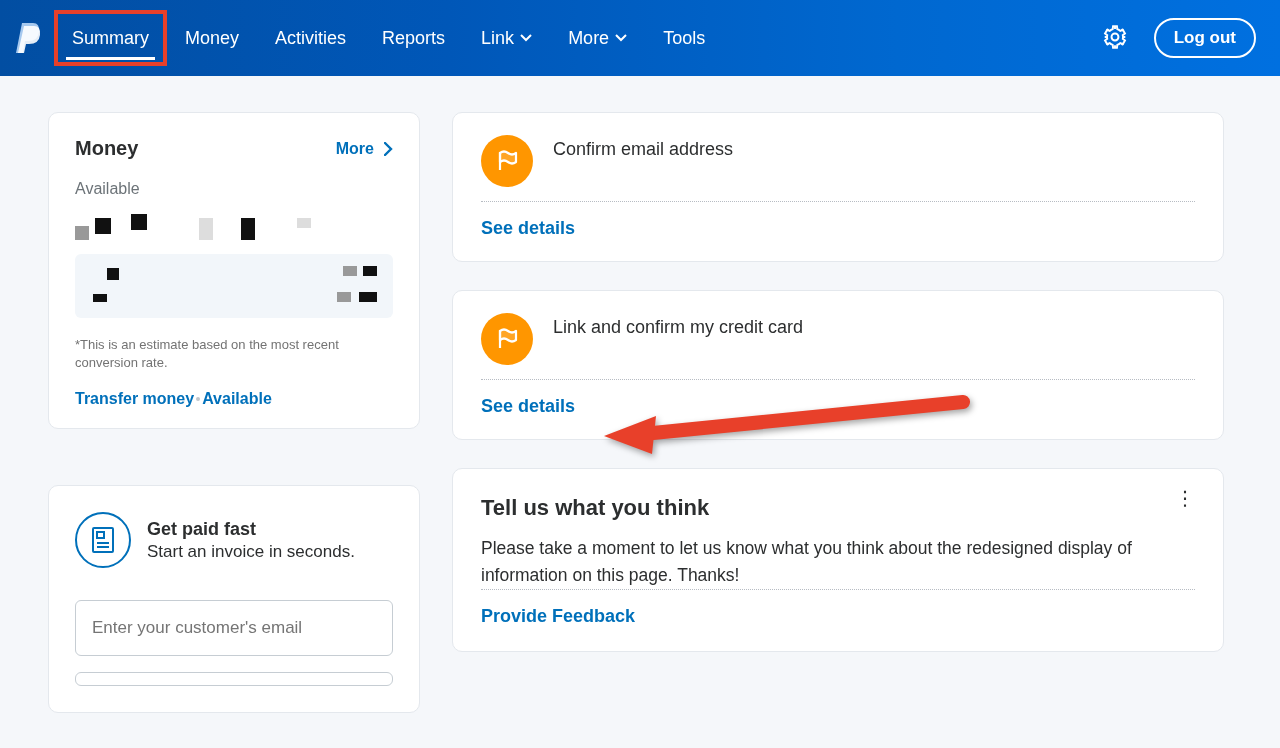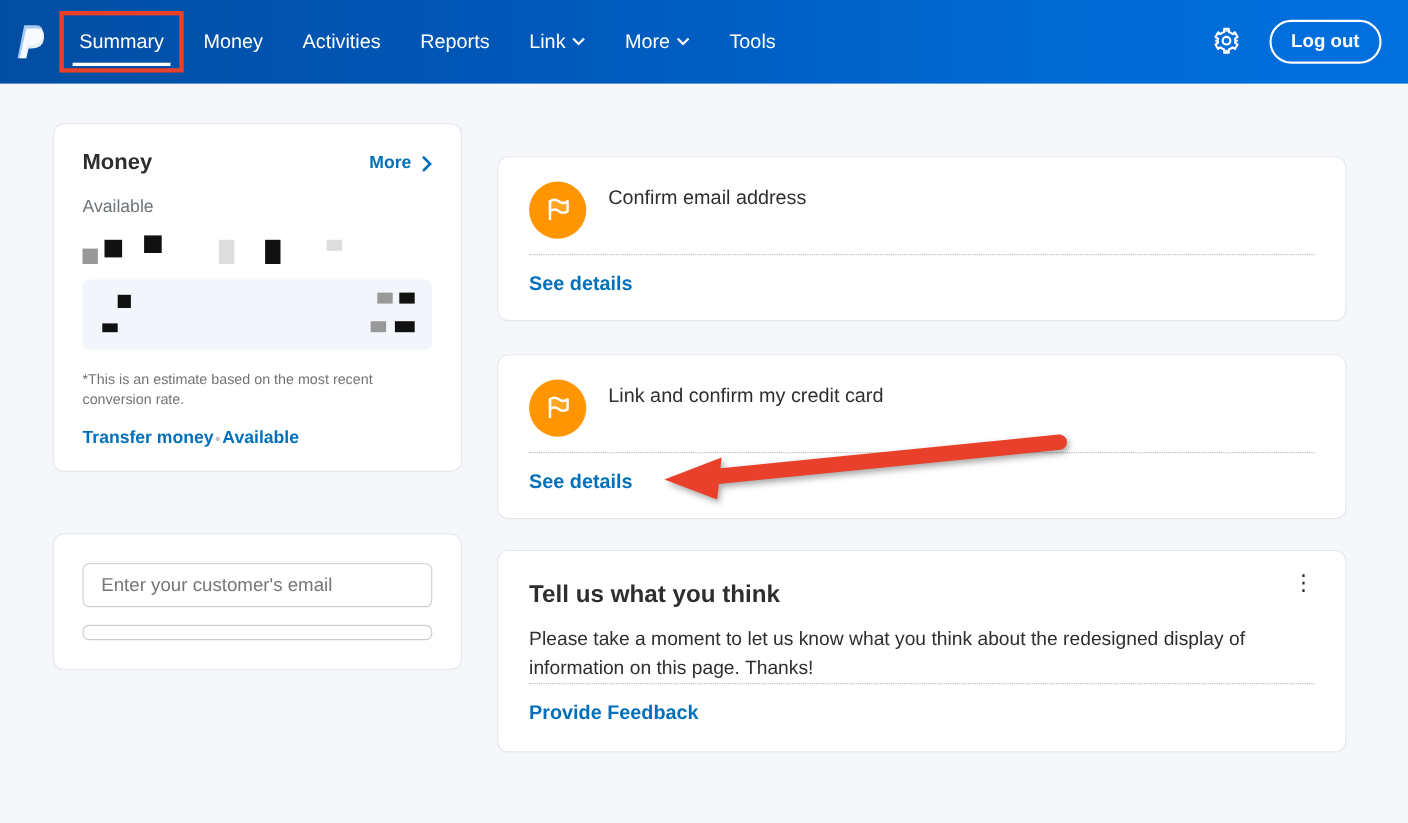--- a/index.html
+++ b/index.html
@@ -131,27 +131,27 @@
   
   .getpaid-card { padding: 26px; }
   .getpaid-header { display:flex; align-items:center; gap:16px; margin-bottom:32px;}
   .circle-icon {
     width:56px; height:56px; border:2px solid #0070ba; border-radius:50%;
     display:flex; align-items:center; justify-content:center; flex-shrink:0;
   }
   .getpaid-title { font-size:18px; font-weight:700; margin-bottom:2px;}
   .getpaid-sub { font-size:17px; color:#2c2e2f; }
   .email-input {
-    width:100%; height:40px; border:1px solid #c6cdd3; border-radius:6px;
+    width:100%; height:56px; border:1px solid #c6cdd3; border-radius:6px;
     padding:0 16px; font-size:17px; color:#6c7378; margin-bottom:16px;
   }
   .thin-box { width:100%; height:14px; border:1px solid #c6cdd3; border-radius:6px; }
 
   
-  .notif-card { padding: 22px 28px 22px 28px; margin-bottom: 28px; margin-top: 30px; }
+  .notif-card { padding: 22px 28px 22px 28px; margin-bottom: 28px; }
   .notif-body { display:flex; align-items:flex-start; gap:20px; min-height:56px; margin-bottom:10px;}
   .flag-circle {
     width:52px; height:52px; background:#ff9600; border-radius:50%;
     display:flex; align-items:center; justify-content:center; flex-shrink:0;
   }
   .notif-text { font-size:18px; color:#2c2e2f; padding-top:4px; }
   .dotted-divider {
     border:none; border-top:1px dotted #b7bcc3; margin-bottom:16px;
   }
   .see-details { color:#0070ba; font-size:18px; font-weight:700; cursor:pointer; }
@@ -265,20 +265,34 @@
       </div>
       <div class="footnote">*This is an estimate based on the most recent conversion rate.</div>
       <div class="money-footer-links">
         <span class="blue-link">Transfer money</span>
         <span class="dot"></span>
         <span class="blue-link">Available</span>
       </div>
     </div>
 
     <div class="card getpaid-card">
+      <div class="getpaid-header">
+        <div class="circle-icon">
+          <svg width="26" height="28" viewBox="0 0 26 28" fill="none" stroke="#0070ba" stroke-width="2">
+            <rect x="3" y="2" width="20" height="24" rx="1"></rect>
+            <rect x="7" y="6" width="7" height="6"></rect>
+            <line x1="7" y1="17" x2="19" y2="17"></line>
+            <line x1="7" y1="21" x2="19" y2="21"></line>
+          </svg>
+        </div>
+        <div>
+          <div class="getpaid-title">Get paid fast</div>
+          <div class="getpaid-sub">Start an invoice in seconds.</div>
+        </div>
+      </div>
       <input class="email-input" placeholder="Enter your customer's email" style="">
       <div class="thin-box"></div>
     </div>
   </div>
 
   <div class="right-col">
     <div class="card notif-card">
       <div class="notif-body">
         <div class="flag-circle">
           <svg width="26" height="26" viewBox="0 0 26 26" fill="none" stroke="#fff" stroke-width="2.2" stroke-linejoin="round">

